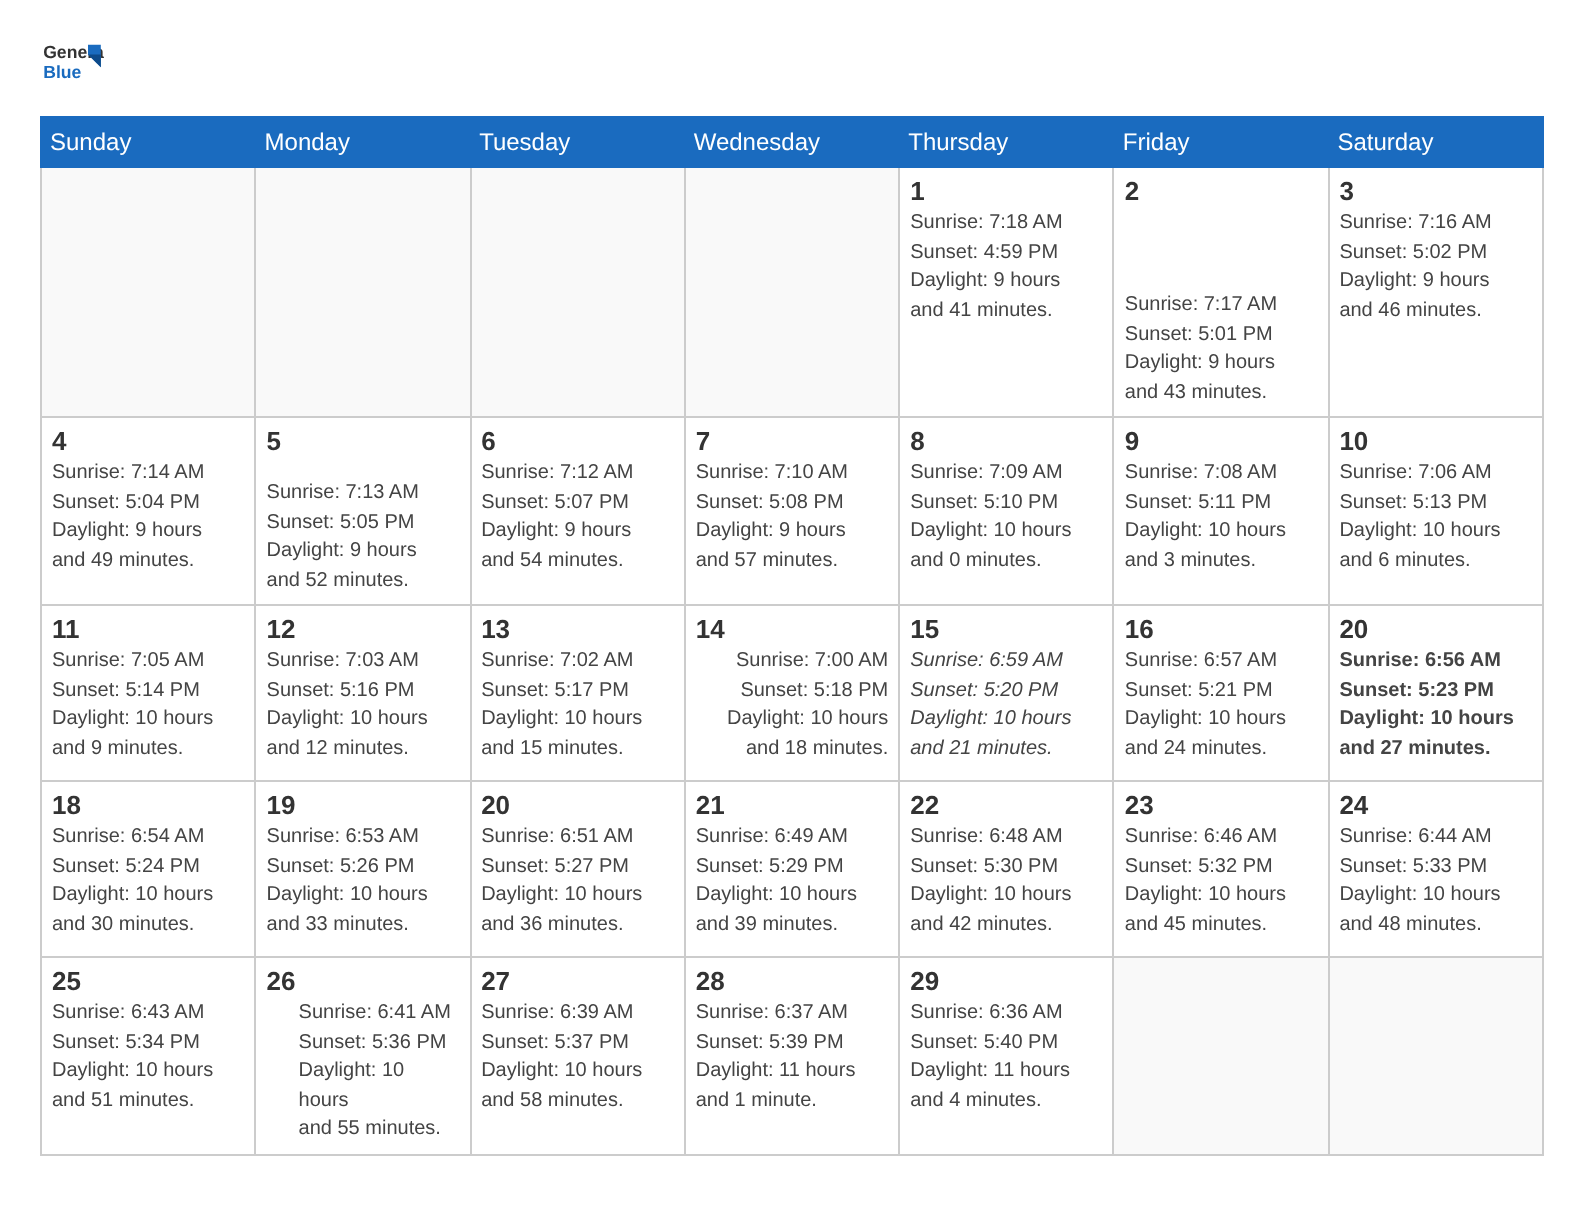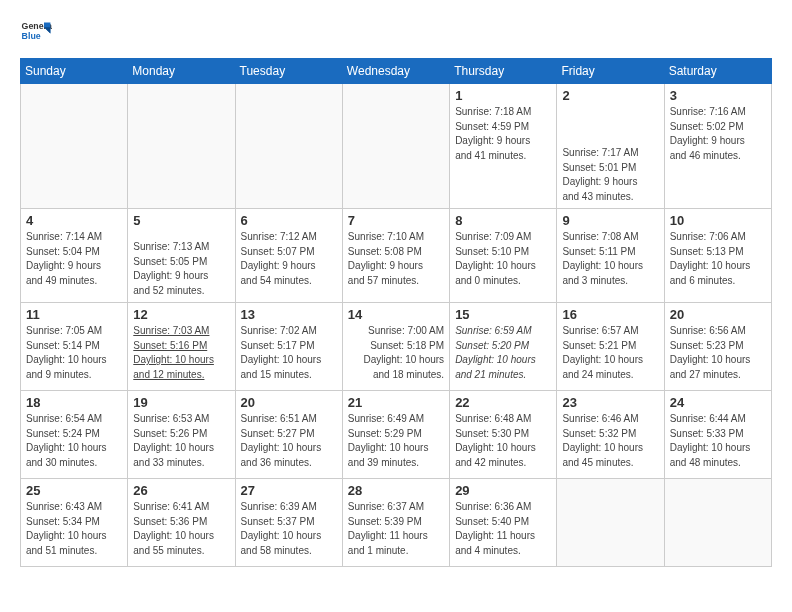--- a/index.html
+++ b/index.html
@@ -200,21 +200,21 @@
         <tr>
           <td>
             <span class="day-num">11</span>
             <div class="day-info" style="white-space: pre-line;">Sunrise: 7:05 AM
 Sunset: 5:14 PM
 Daylight: 10 hours
 and 9 minutes.</div>
           </td>
           <td>
             <span class="day-num">12</span>
-            <div class="day-info" style="white-space: pre-line; text-decoration: underline;">Sunrise: 7:03 AM
+            <div class="day-info" style="white-space: pre-line;">Sunrise: 7:03 AM
 Sunset: 5:16 PM
 Daylight: 10 hours
 and 12 minutes.</div>
           </td>
           <td>
             <span class="day-num">13</span>
             <div class="day-info" style="white-space: pre-line;">Sunrise: 7:02 AM
 Sunset: 5:17 PM
 Daylight: 10 hours
 and 15 minutes.</div>
@@ -235,21 +235,21 @@
           </td>
           <td>
             <span class="day-num">16</span>
             <div class="day-info" style="white-space: pre-line;">Sunrise: 6:57 AM
 Sunset: 5:21 PM
 Daylight: 10 hours
 and 24 minutes.</div>
           </td>
           <td>
             <span class="day-num">20</span>
-            <div class="day-info" style="white-space: pre-line;">Sunrise: 6:56 AM
+            <div class="day-info" style="white-space: pre-line; font-weight: bold;">Sunrise: 6:56 AM
 Sunset: 5:23 PM
 Daylight: 10 hours
 and 27 minutes.</div>
           </td>
         </tr>
         <tr>
           <td>
             <span class="day-num">18</span>
             <div class="day-info" style="white-space: pre-line;">Sunrise: 6:54 AM
 Sunset: 5:24 PM
@@ -302,21 +302,21 @@
         <tr>
           <td>
             <span class="day-num">25</span>
             <div class="day-info" style="white-space: pre-line;">Sunrise: 6:43 AM
 Sunset: 5:34 PM
 Daylight: 10 hours
 and 51 minutes.</div>
           </td>
           <td>
             <span class="day-num">26</span>
-            <div class="day-info" style="white-space: pre-line;">Sunrise: 6:41 AM
+            <div class="day-info" style="white-space: pre-line; margin-left: 16px;">Sunrise: 6:41 AM
 Sunset: 5:36 PM
 Daylight: 10 hours
 and 55 minutes.</div>
           </td>
           <td>
             <span class="day-num">27</span>
             <div class="day-info" style="white-space: pre-line;">Sunrise: 6:39 AM
 Sunset: 5:37 PM
 Daylight: 10 hours
 and 58 minutes.</div>

